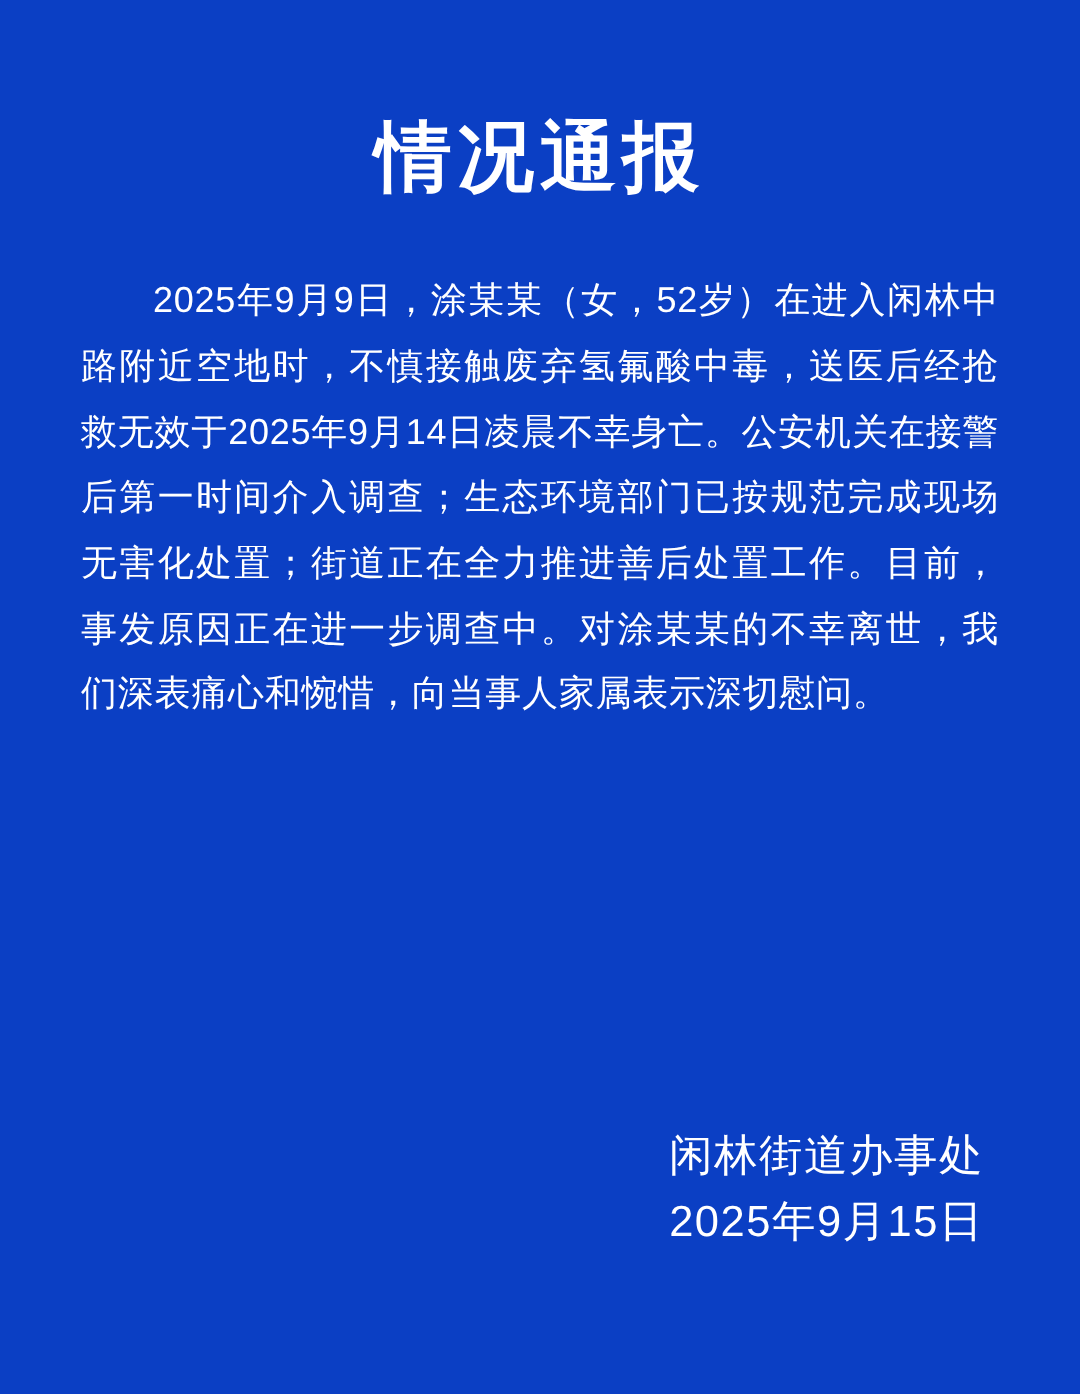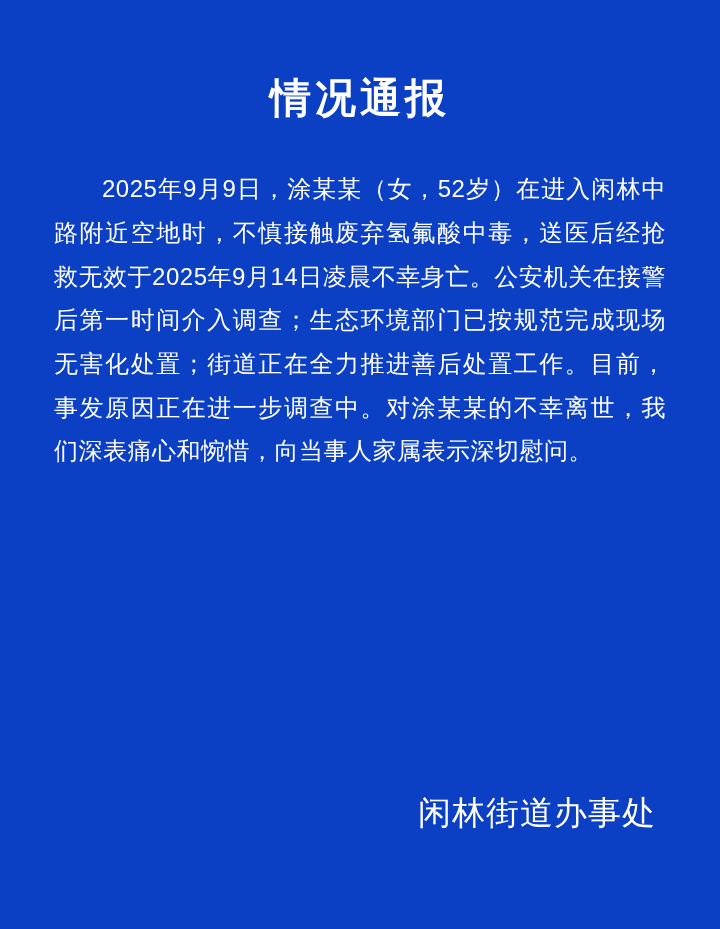--- a/index.html
+++ b/index.html
@@ -19,21 +19,21 @@
     width: 720px;
     height: 929px;
     box-sizing: border-box;
     padding: 0 54px;
     display: flex;
     flex-direction: column;
   }
   .notice-title {
     margin-top: 74px;
     text-align: center;
-    font-size: 41px;
+    font-size: 51px;
     font-weight: bold;
     letter-spacing: 4px;
     line-height: 1.2;
   }
   .notice-body {
     margin-top: 44px;
     font-size: 24px;
     line-height: 1.82;
     text-align: justify;
     text-justify: inter-ideograph;
@@ -41,34 +41,35 @@
     text-indent: 2em;
     white-space: normal;
   }
   .signature {
     position: absolute;
     right: 64px;
     bottom: 92px;
     text-align: right;
   }
   .signature-org {
-    font-size: 33px;
+    font-size: 29px;
     line-height: 1.5;
     letter-spacing: 1px;
   }
   .signature-date {
     font-size: 29px;
     line-height: 1.5;
     letter-spacing: 1px;
   }
 </style>
 </head>
 <body>
 
 <div class="notice">
   <div class="notice-title">情况通报</div>
 
   <div class="notice-body">2025年9月9日，涂某某（女，52岁）在进入闲林中路附近空地时，不慎接触废弃氢氟酸中毒，送医后经抢救无效于2025年9月14日凌晨不幸身亡。公安机关在接警后第一时间介入调查；生态环境部门已按规范完成现场无害化处置；街道正在全力推进善后处置工作。目前，事发原因正在进一步调查中。对涂某某的不幸离世，我们深表痛心和惋惜，向当事人家属表示深切慰问。</div>
 
   <div class="signature">
     <div class="signature-org">闲林街道办事处</div>
+    <div class="signature-date">2025年9月15日</div>
   </div>
 </div>
 
 </body></html>

